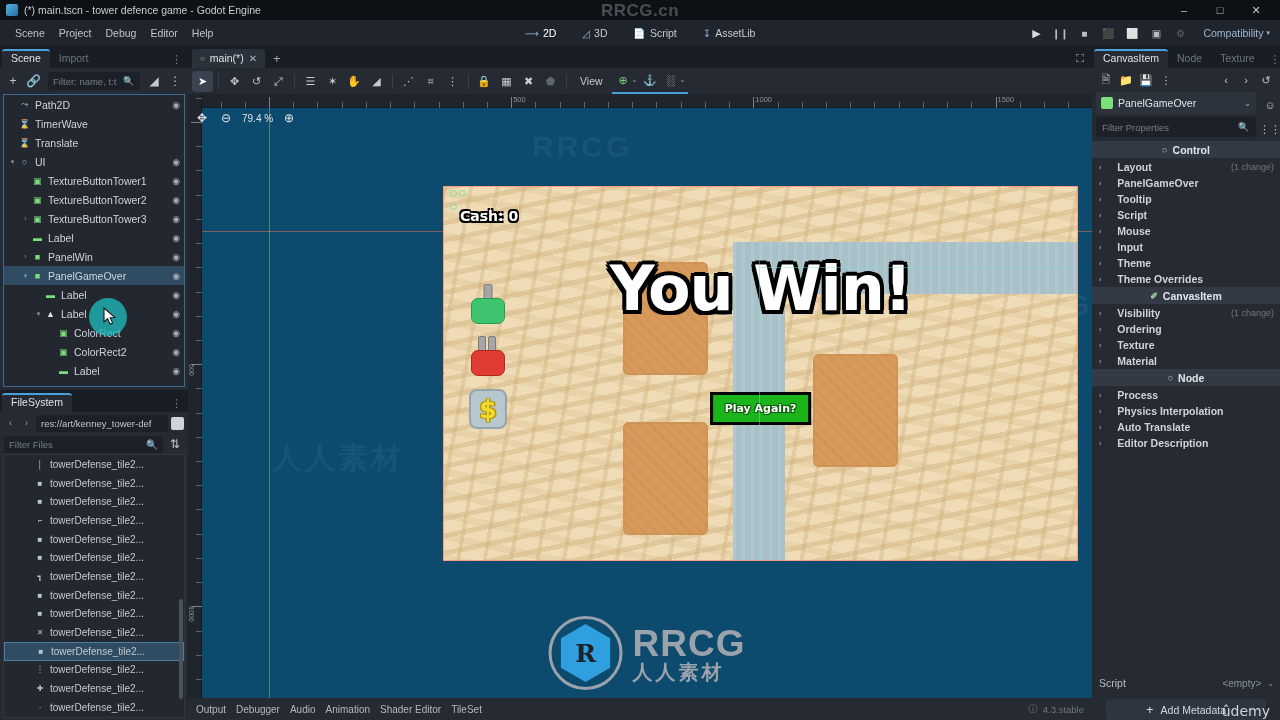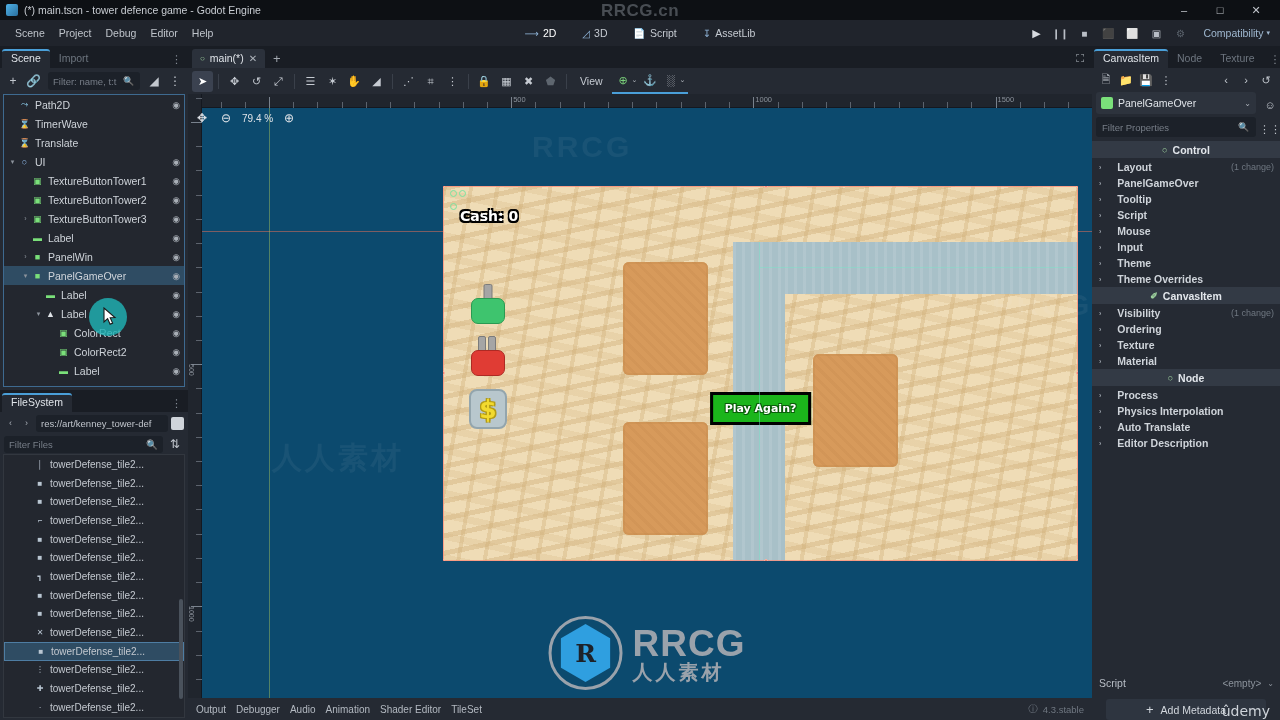--- a/index.html
+++ b/index.html
@@ -708,20 +708,21 @@
             </div>
             <div class="towerbtn" style="top:150px">
               <div class="t-barrel2a"></div>
               <div class="t-barrel2b"></div>
               <div class="t-base red"></div>
             </div>
             <div class="coin-btn" style="top:203px">
               <span class="d">$</span>
             </div>
 
+            <div class="win-title">You Win!</div>
             <div class="play-again">Play Again?</div>
 
             <div class="sel-rect"></div>
             <div class="handle" style="left:-2px;  top:-2px;"></div>
             <div class="handle" style="left:321px; top:-2px;"></div>
             <div class="handle" style="right:-2px; top:-2px;"></div>
             <div class="handle" style="left:-2px;  top:185px;"></div>
             <div class="handle" style="right:-2px; top:185px;"></div>
             <div class="handle" style="left:-2px;  bottom:-2px;"></div>
             <div class="handle" style="left:321px; bottom:-2px;"></div>

